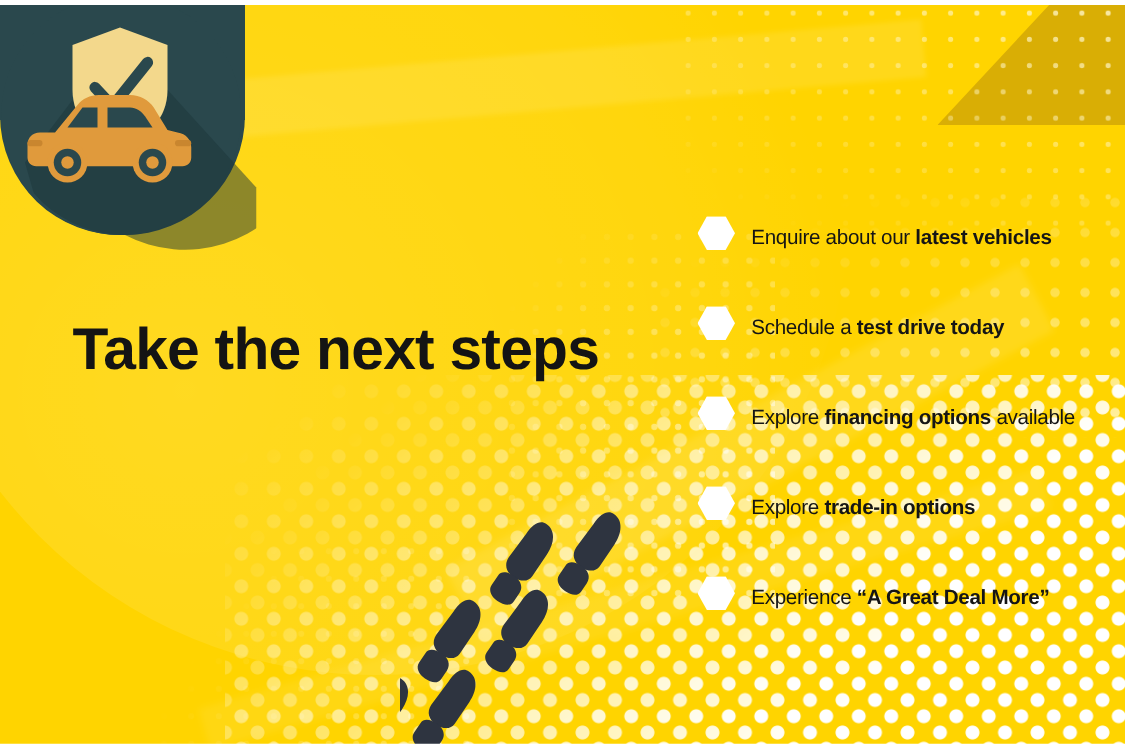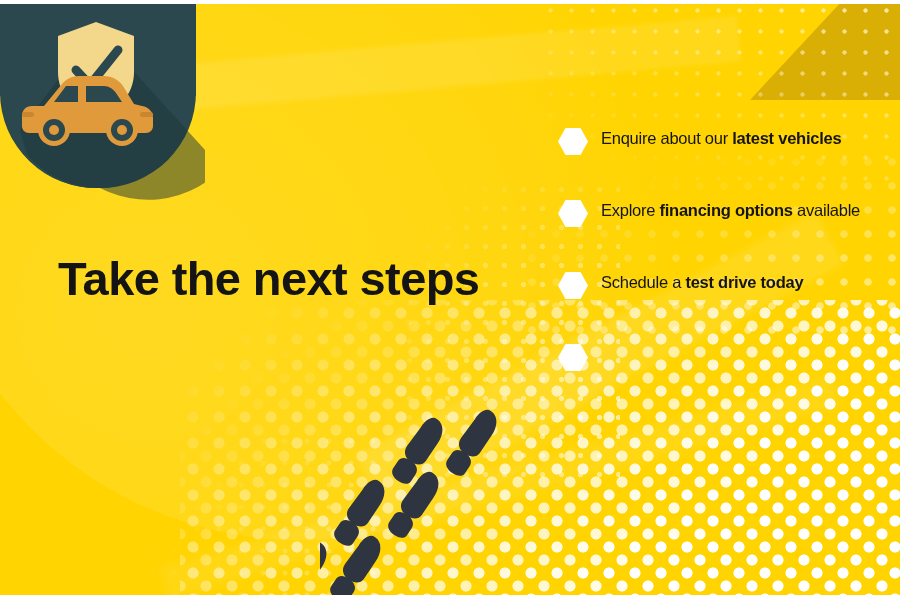--- a/index.html
+++ b/index.html
@@ -143,21 +143,21 @@
 
   
   .checklist{
     position:absolute;
     left:558px; top:128px;
     width:342px;
     z-index:20;
   }
   .check-row{
     display:flex;
-    align-items:flex-start;
+    align-items:flex-end;
     height:72px;
   }
   .hexbullet{
     flex:0 0 auto;
     width:30px; height:27px;
     margin-right:13px;
     background:#FFFFFF;
     clip-path:polygon(25% 0%, 75% 0%, 100% 50%, 75% 100%, 25% 100%, 0% 50%);
   }
   .check-text{
@@ -271,31 +271,36 @@
 
   <div class="checklist">
 
     <div class="check-row">
       <span class="hexbullet"></span>
       <span class="check-text"><span class="reg">Enquire about our </span><b>latest vehicles</b><span class="reg"></span></span>
     </div>
 
     <div class="check-row">
       <span class="hexbullet"></span>
+      <span class="check-text"><span class="reg">Schedule a </span><b>test drive today</b><span class="reg"></span></span>
+    </div>
+
+    <div class="check-row">
+      <span class="hexbullet"></span>
       <span class="check-text"><span class="reg">Explore </span><b>financing options</b><span class="reg"> available</span></span>
     </div>
 
     <div class="check-row">
       <span class="hexbullet"></span>
-      <span class="check-text"><span class="reg">Schedule a </span><b>test drive today</b><span class="reg"></span></span>
-    </div>
-
-    <div class="check-row">
-      <span class="hexbullet"></span>
-    </div>
-
+      <span class="check-text"><span class="reg">Explore </span><b>trade-in options</b><span class="reg"></span></span>
+    </div>
+
+    <div class="check-row">
+      <span class="hexbullet"></span>
+      <span class="check-text"><span class="reg">Experience </span><b>“A Great Deal More”</b><span class="reg"></span></span>
+    </div>
 
   </div>
 
   <div class="edge-strip top"></div>
   <div class="edge-strip bottom"></div>
 
 </div>
 
 </body></html>

